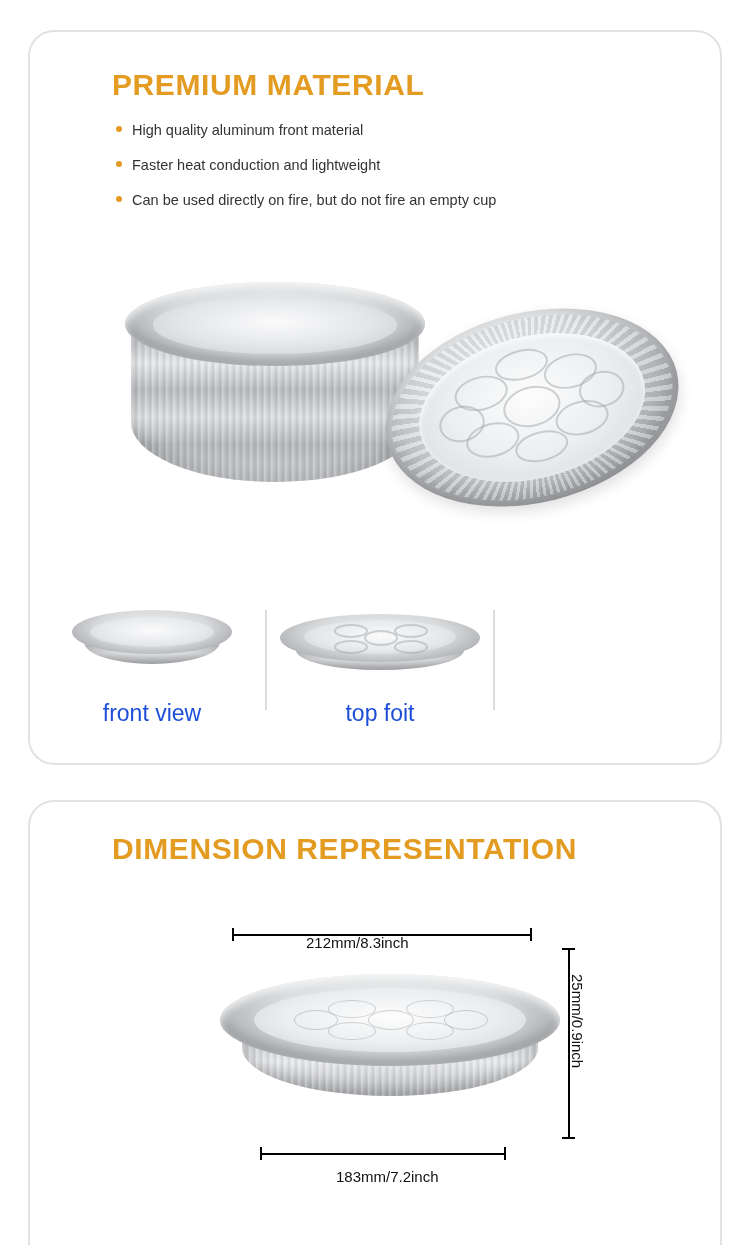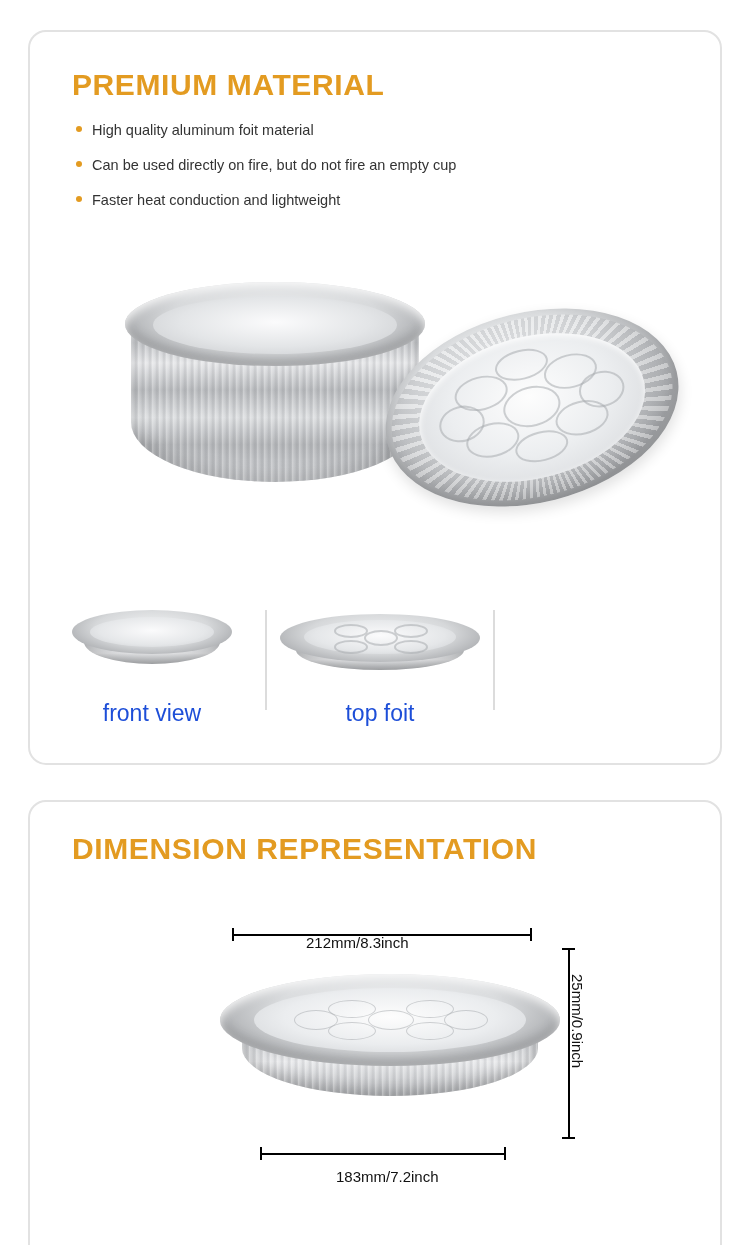--- a/index.html
+++ b/index.html
@@ -14,22 +14,23 @@
     position: relative;
     background: #ffffff;
     overflow: hidden;
   }
 
   .card {
     position: absolute;
     left: 28px;
     width: 694px;
     border: 2px solid #e2e2e2;
-    border-radius: 18px;
+    border-radius: 26px;
     background: #ffffff;
+    padding-left: 40px;
   }
   #card-premium { top: 30px; height: 735px; }
   #card-dimension { top: 800px; height: 535px; }
 
   .section-title {
     font-size: 30px;
     font-weight: bold;
     color: #e39b21;
     letter-spacing: 0.6px;
     margin: 0;
@@ -267,29 +268,29 @@
 
 <div class="page">
 
   <div class="card" id="card-premium">
 
     <h1 class="section-title">PREMIUM MATERIAL</h1>
 
     <ul class="bullets">
       <li>
         <span class="dot"></span>
-        <span>High quality aluminum foit material</span>
+        <span>High quality aluminum front material</span>
+      </li>
+      <li>
+        <span class="dot"></span>
+        <span>Faster heat conduction and lightweight</span>
       </li>
       <li>
         <span class="dot"></span>
         <span>Can be used directly on fire, but do not fire an empty cup</span>
-      </li>
-      <li>
-        <span class="dot"></span>
-        <span>Faster heat conduction and lightweight</span>
       </li>
     </ul>
 
     <div class="hero">
 
       <div class="stack">
         <div class="stack-body"></div>
         <div class="pan-ellipse stack-rim"></div>
         <div class="pan-ellipse stack-inner"></div>
       </div>

